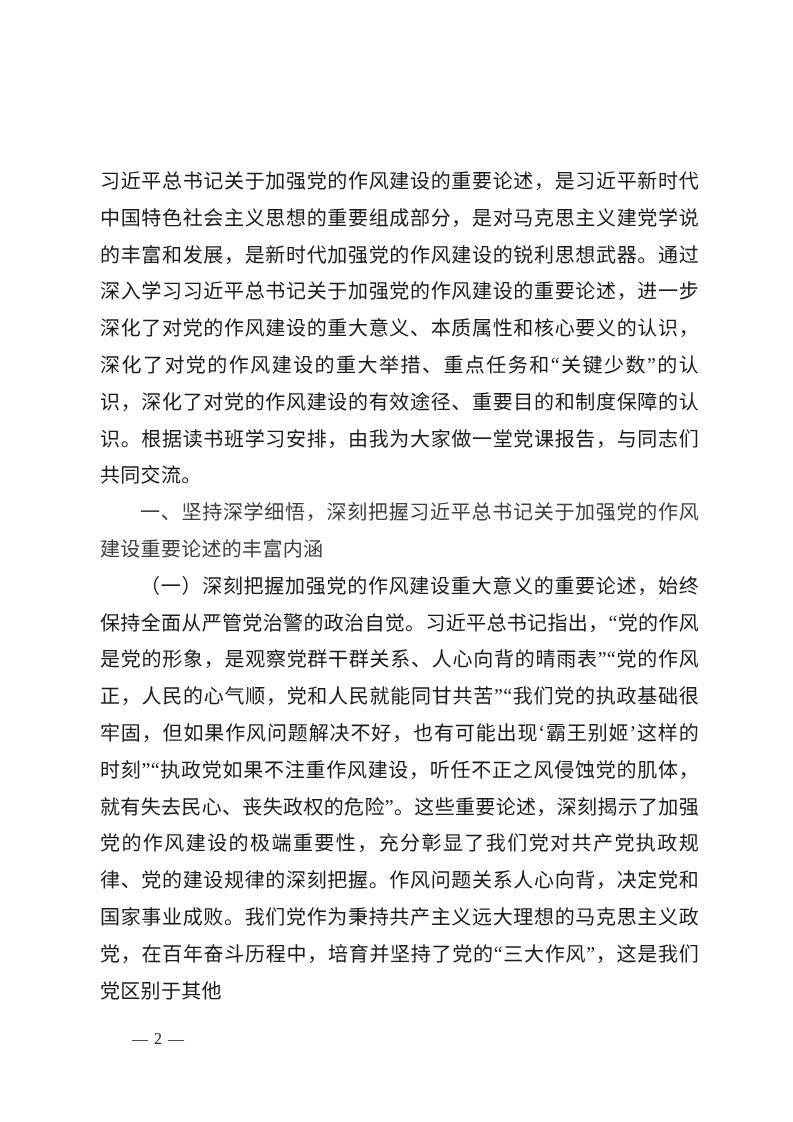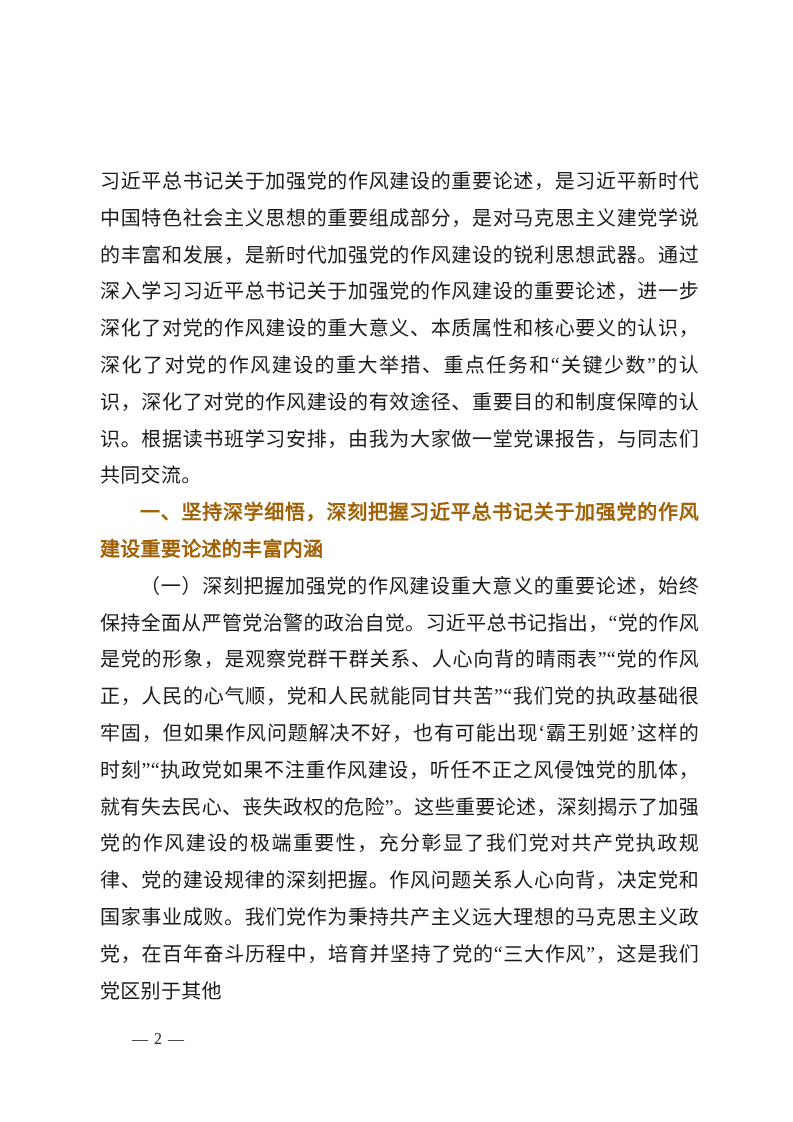--- a/index.html
+++ b/index.html
@@ -29,26 +29,26 @@
     line-height: 36.8px;
     text-align: justify;
     letter-spacing: 0.3px;
   }
   .indent-2em {
     text-indent: 2em;
   }
   .section-heading {
     margin: 0;
     font-family: "Liberation Sans", sans-serif;
-    font-weight: 700;
+    font-weight: 400;
     font-size: 20.5px;
     line-height: 36.8px;
     text-align: justify;
     text-indent: 2em;
-    color: #a16207;
+    color: #404040;
     letter-spacing: 0.3px;
   }
   .kaiti-lead {
   }
   .page-number {
     position: absolute;
     left: 132px;
     top: 1030px;
     font-size: 16px;
     letter-spacing: 1px;

